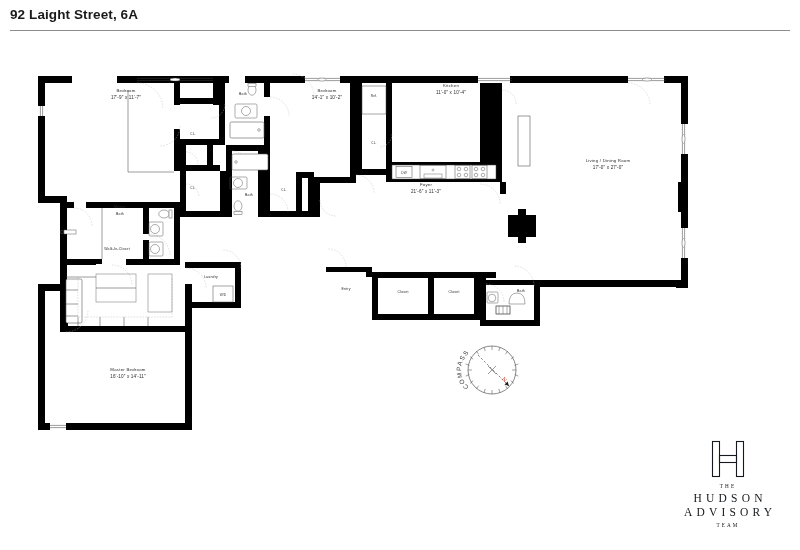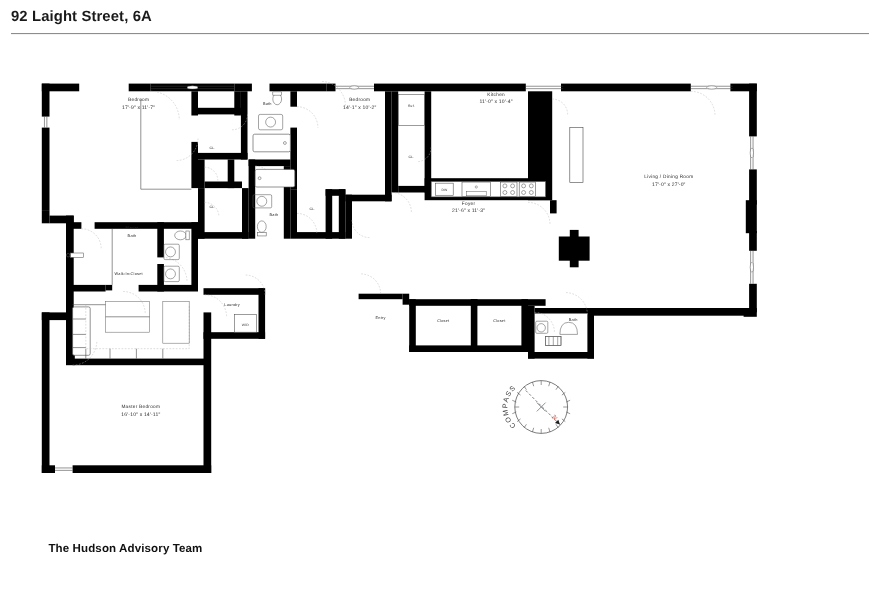--- a/index.html
+++ b/index.html
@@ -469,17 +469,29 @@
         <text style="font-family:'Liberation Sans',sans-serif;font-size:6.4px;fill:#3a3a3a;letter-spacing:1.1px;">
           <textPath href="#compassArc" startOffset="4%">COMPASS</textPath>
         </text>
       </g>
     </g>
 
   </svg>
   </div>
 
   <div id="contact-block">
-    <div id="contact-name">The Hudson Advisory Team</div>
   </div>
 
+  <div id="logo-block">
+    <svg id="logo-mark" width="46" height="38" viewBox="0 0 46 38">
+      <g fill="none" stroke="#15181c" stroke-width="1.1">
+        <rect x="7.5" y="1.5" width="7" height="35"></rect>
+        <rect x="31.5" y="1.5" width="7" height="35"></rect>
+        <rect x="14.5" y="15.5" width="17" height="7"></rect>
+      </g>
+    </svg>
+    <div id="logo-the">THE</div>
+    <div id="logo-hudson">HUDSON</div>
+    <div id="logo-advisory">ADVISORY</div>
+    <div id="logo-team">TEAM</div>
+  </div>
 
 </div>
 
 </body></html>

